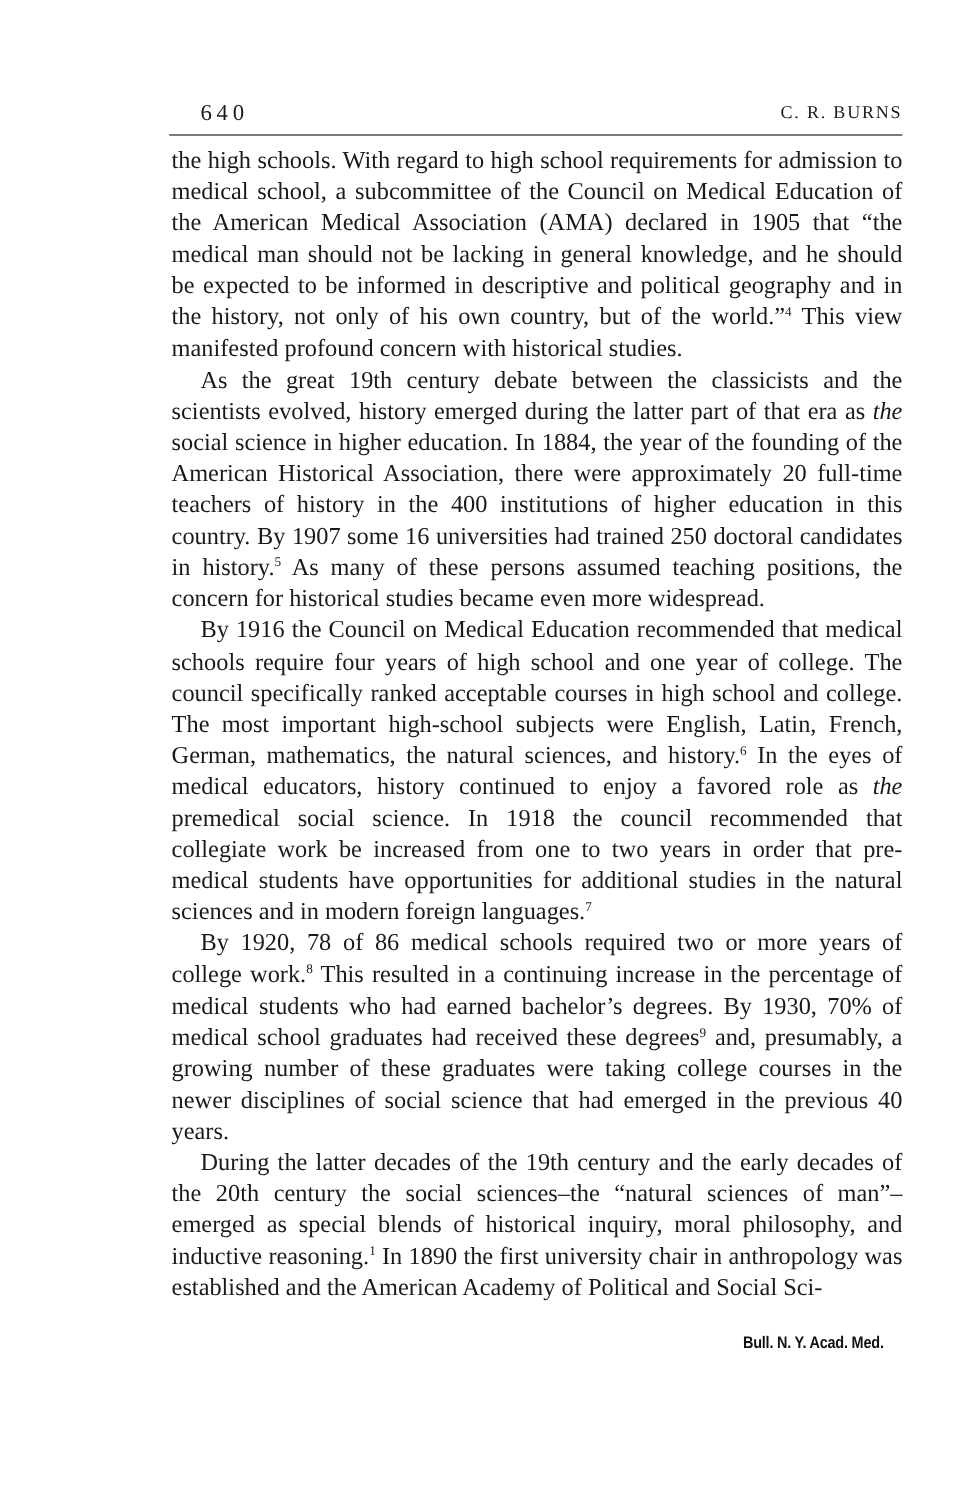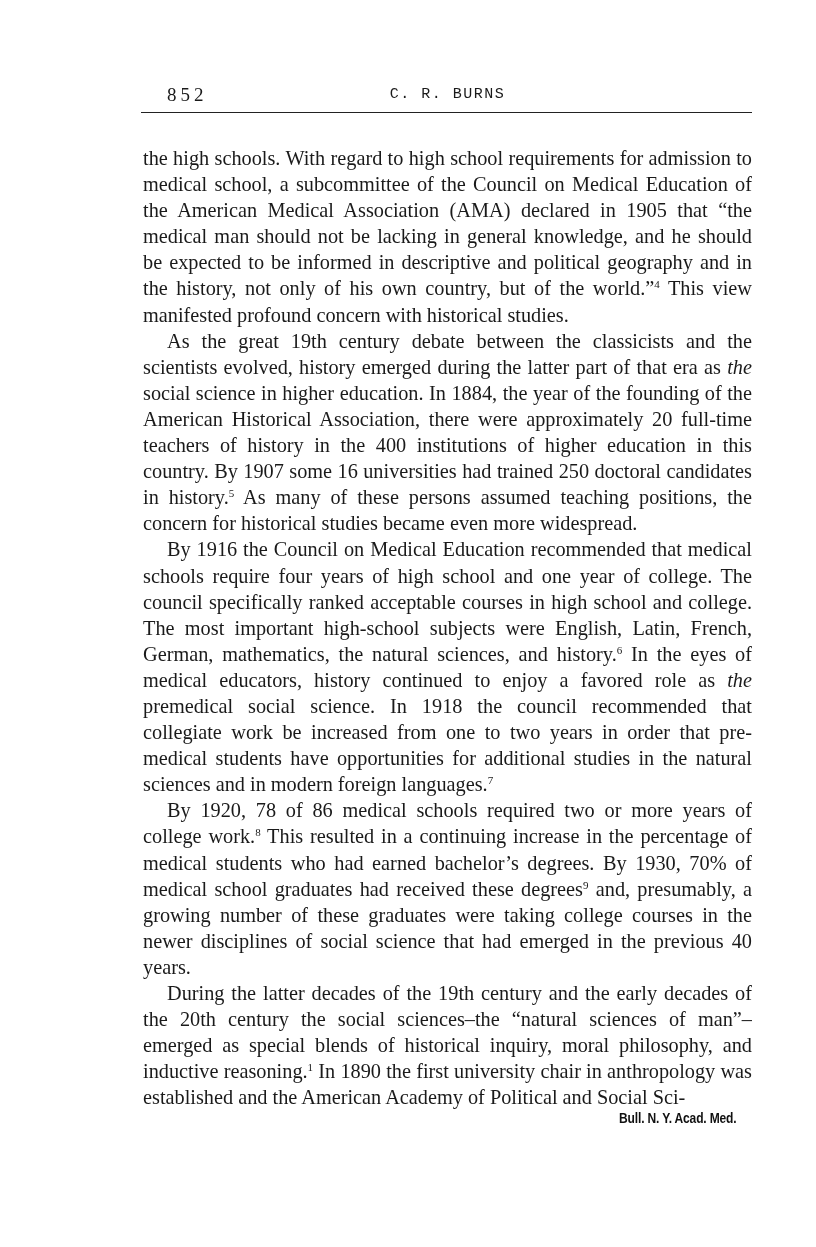--- a/index.html
+++ b/index.html
@@ -31,34 +31,33 @@
     left: 24px;
     top: 4px;
     letter-spacing: 4px;
     font-size: 19px;
   }
   .running-author {
     position: absolute;
     left: 0;
     right: 0;
     top: 6px;
-    text-align: center;
+    text-align: right;
     font-size: 15px;
     letter-spacing: 1.5px;
-    font-family: Liberation Mono, monospace;
   }
   .rule {
     height: 0;
     border-top: 1.5px solid #222;
     margin-top: 4px;
     margin-left: -2px;
     width: 611px;
   }
   .body-text {
-    margin-top: 32px;
+    margin-top: 8px;
     font-size: 20.3px;
     line-height: 26.1px;
     text-align: justify;
     hyphens: manual;
   }
   .body-text p {
     margin: 0;
     text-indent: 24px;
   }
   .body-text p.first {
@@ -83,21 +82,21 @@
     transform: scaleX(0.86);
     transform-origin: right center;
     color: #111;
   }
 </style>
 </head>
 <body>
 
 <div class="page">
   <div class="running-head">
-    <span class="page-number">852</span>
+    <span class="page-number">640</span>
     <span class="running-author">C. R. BURNS</span>
   </div>
   <div class="rule"></div>
 
   <div class="body-text">
     <p class="first">the high schools. With regard to high school requirements for admis­sion to medical school, a subcommittee of the Council on Medical Edu­cation of the American Medical Association (AMA) declared in 1905 that “the medical man should not be lacking in general knowledge, and he should be expected to be informed in descriptive and political geog­raphy and in the history, not only of his own country, but of the world.”<sup>4</sup> This view manifested profound concern with historical studies.</p>
     <p>As the great 19th century debate between the classicists and the scientists evolved, history emerged during the latter part of that era as <em>the</em> social science in higher education. In 1884, the year of the founding of the American Historical Association, there were approximately 20 full-time teachers of history in the 400 institutions of higher education in this country. By 1907 some 16 universities had trained 250 doctoral candidates in history.<sup>5</sup> As many of these persons assumed teaching positions, the concern for historical studies became even more wide­spread.</p>
     <p>By 1916 the Council on Medical Education recommended that medi­cal schools require four years of high school and one year of college. The council specifically ranked acceptable courses in high school and college. The most important high-school subjects were English, Latin, French, German, mathematics, the natural sciences, and history.<sup>6</sup> In the eyes of medical educators, history continued to enjoy a favored role as <em>the</em> premedical social science. In 1918 the council recommended that collegiate work be increased from one to two years in order that pre­medical students have opportunities for additional studies in the natural sciences and in modern foreign languages.<sup>7</sup></p>
     <p>By 1920, 78 of 86 medical schools required two or more years of college work.<sup>8</sup> This resulted in a continuing increase in the percentage of medical students who had earned bachelor’s degrees. By 1930, 70% of medical school graduates had received these degrees<sup>9</sup> and, presum­ably, a growing number of these graduates were taking college courses in the newer disciplines of social science that had emerged in the pre­vious 40 years.</p>
     <p>During the latter decades of the 19th century and the early decades of the 20th century the social sciences–the “natural sciences of man”– emerged as special blends of historical inquiry, moral philosophy, and inductive reasoning.<sup>1</sup> In 1890 the first university chair in anthropology was established and the American Academy of Political and Social Sci-</p>

